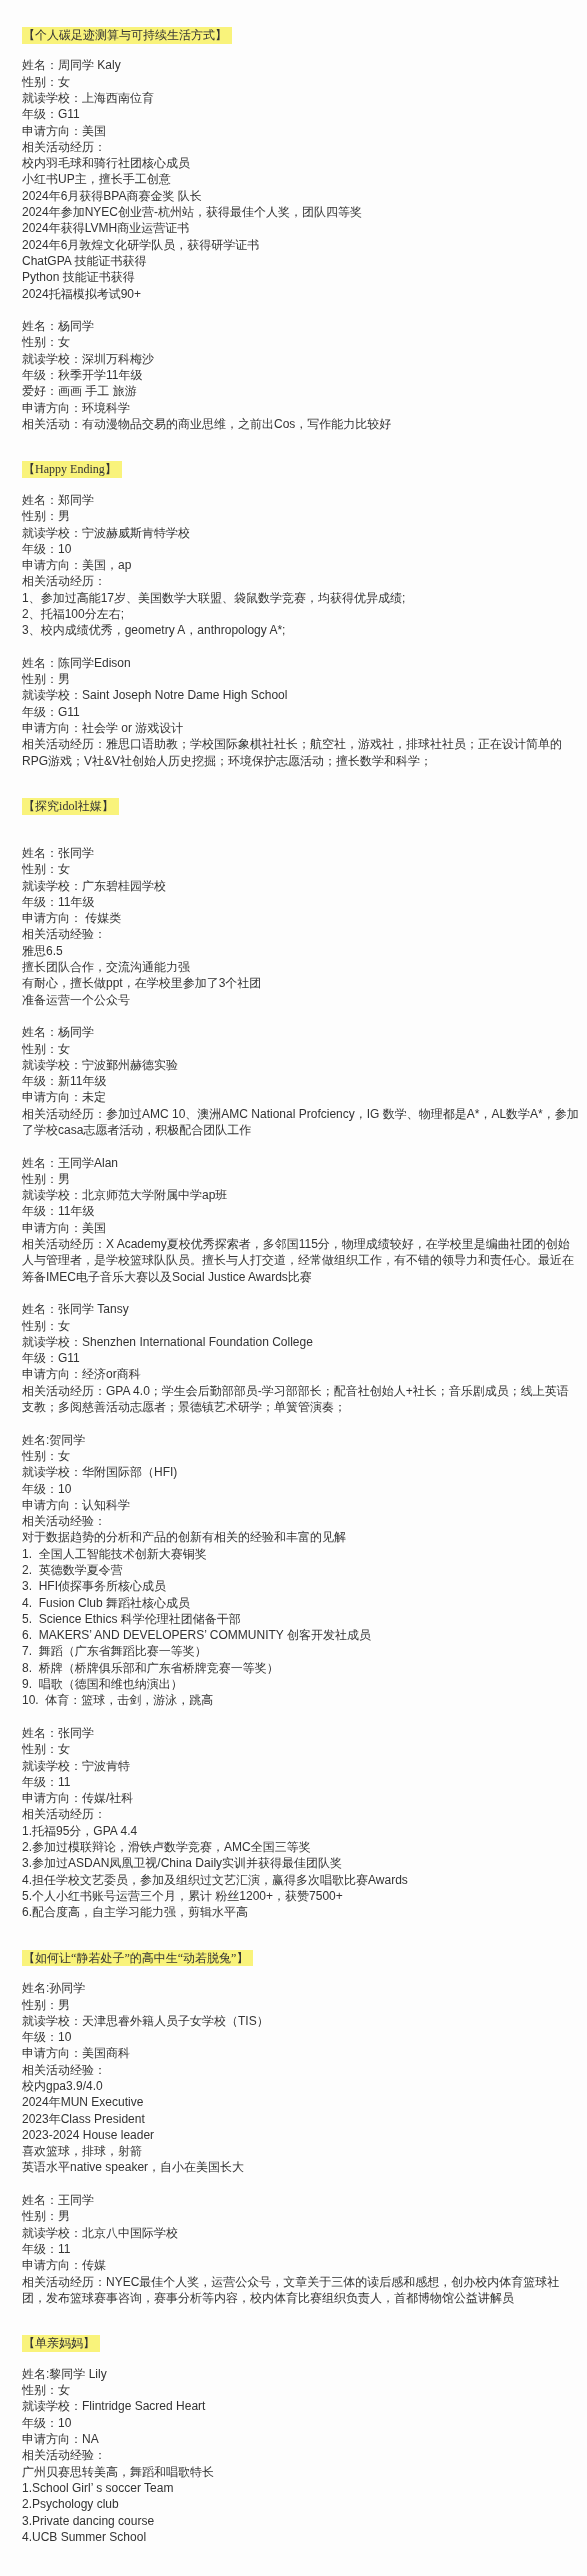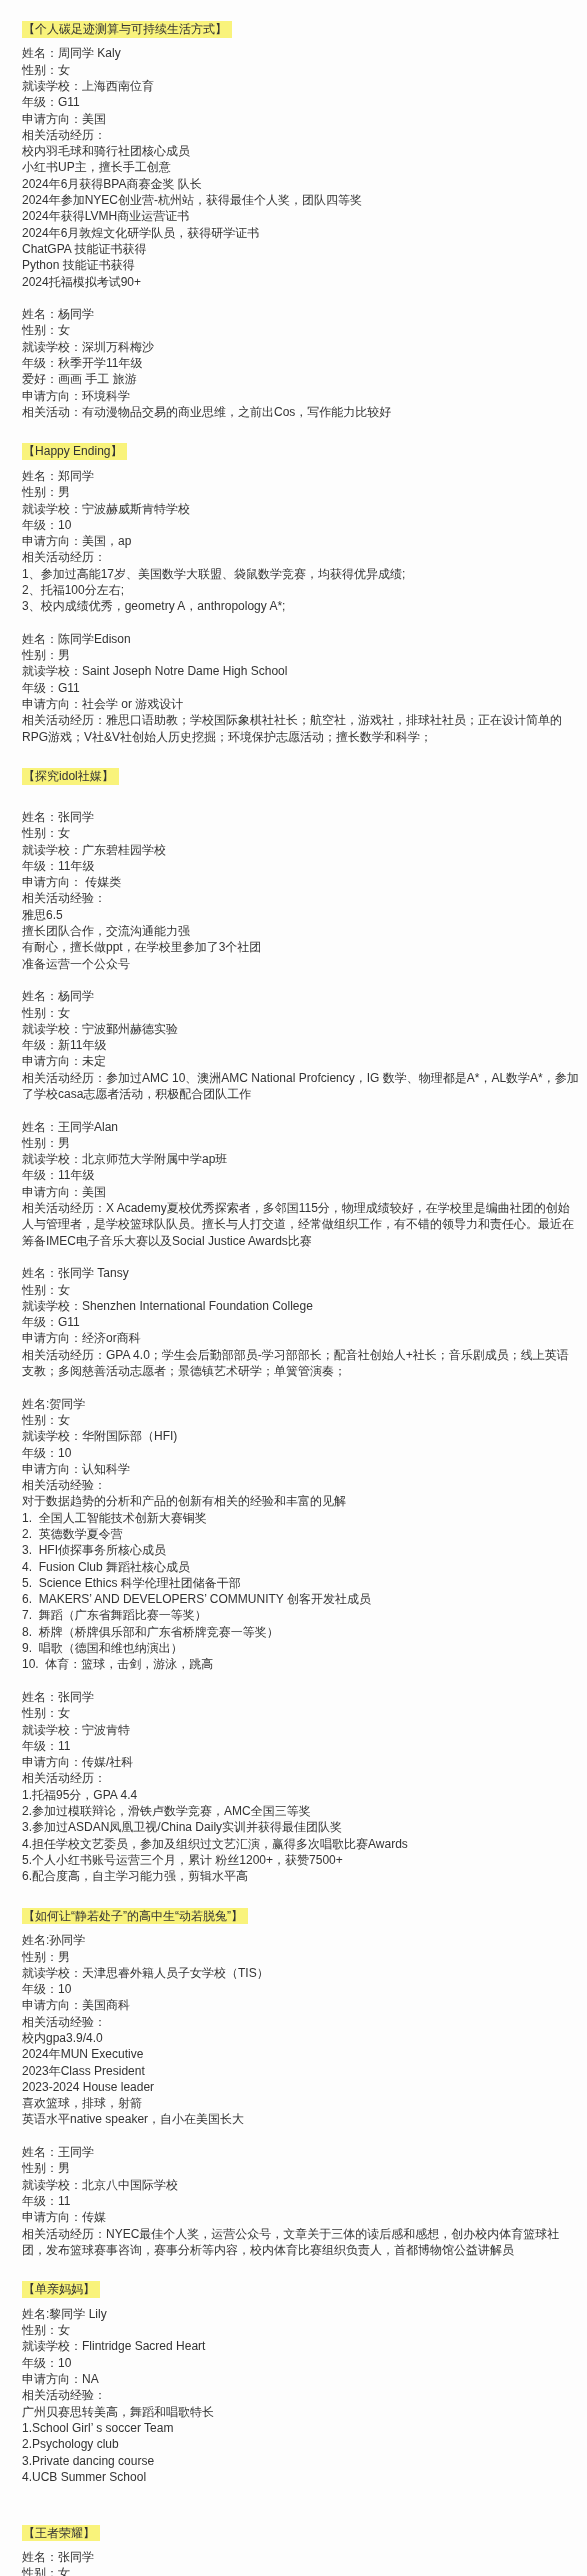--- a/index.html
+++ b/index.html
@@ -12,21 +12,21 @@
   }
   .doc{
     padding:14px 7.6px 22px 22px;
     font-size:12px;
     line-height:16.3px;
     white-space:pre-wrap;
     word-break:break-word;
   }
   .ln{min-height:16.3px;}
   .bk{height:16.3px;}
-  .hl-line{min-height:17.4px;margin:7px 0;}
+  .hl-line{min-height:17.4px;margin:13px 0;font-family:Liberation Serif, serif;}
   .hl{
     background:#f9f37b;
     padding:1.1px 4.9px 1.6px 1.1px;
   }
 </style>
 </head>
 <body style="background: rgb(253, 253, 253); color: rgb(51, 51, 51);">
 
 <div class="doc"><div class="hl-line"><span class="hl" style="background: rgb(249, 243, 123);">【个人碳足迹测算与可持续生活方式】</span></div><div class="ln">姓名：周同学 Kaly</div><div class="ln">性别：女</div><div class="ln">就读学校：上海西南位育</div><div class="ln">年级：G11</div><div class="ln">申请方向：美国</div><div class="ln">相关活动经历：</div><div class="ln">校内羽毛球和骑行社团核心成员</div><div class="ln">小红书UP主，擅长手工创意</div><div class="ln">2024年6月获得BPA商赛金奖 队长</div><div class="ln">2024年参加NYEC创业营-杭州站，获得最佳个人奖，团队四等奖</div><div class="ln">2024年获得LVMH商业运营证书</div><div class="ln">2024年6月敦煌文化研学队员，获得研学证书</div><div class="ln">ChatGPA 技能证书获得</div><div class="ln">Python 技能证书获得</div><div class="ln">2024托福模拟考试90+</div><div class="bk"></div><div class="ln">姓名：杨同学</div><div class="ln">性别：女</div><div class="ln">就读学校：深圳万科梅沙</div><div class="ln">年级：秋季开学11年级</div><div class="ln">爱好：画画 手工 旅游</div><div class="ln">申请方向：环境科学</div><div class="ln">相关活动：有动漫物品交易的商业思维，之前出Cos，写作能力比较好</div><div class="bk"></div><div class="hl-line"><span class="hl" style="background: rgb(249, 243, 123);">【Happy Ending】</span></div><div class="ln">姓名：郑同学</div><div class="ln">性别：男</div><div class="ln">就读学校：宁波赫威斯肯特学校</div><div class="ln">年级：10</div><div class="ln">申请方向：美国，ap</div><div class="ln">相关活动经历：</div><div class="ln">1、参加过高能17岁、美国数学大联盟、袋鼠数学竞赛，均获得优异成绩;</div><div class="ln">2、托福100分左右;</div><div class="ln">3、校内成绩优秀，geometry A，anthropology A*;</div><div class="bk"></div><div class="ln">姓名：陈同学Edison</div><div class="ln">性别：男</div><div class="ln">就读学校：Saint Joseph Notre Dame High School</div><div class="ln">年级：G11</div><div class="ln">申请方向：社会学 or 游戏设计</div><div class="ln">相关活动经历：雅思口语助教；学校国际象棋社社长；航空社，游戏社，排球社社员；正在设计简单的RPG游戏；V社&amp;V社创始人历史挖掘；环境保护志愿活动；擅长数学和科学；</div><div class="bk"></div><div class="hl-line"><span class="hl" style="background: rgb(249, 243, 123);">【探究idol社媒】</span></div><div class="bk"></div><div class="ln">姓名：张同学</div><div class="ln">性别：女</div><div class="ln">就读学校：广东碧桂园学校</div><div class="ln">年级：11年级</div><div class="ln">申请方向： 传媒类</div><div class="ln">相关活动经验：</div><div class="ln">雅思6.5</div><div class="ln">擅长团队合作，交流沟通能力强</div><div class="ln">有耐心，擅长做ppt，在学校里参加了3个社团</div><div class="ln">准备运营一个公众号</div><div class="bk"></div><div class="ln">姓名：杨同学</div><div class="ln">性别：女</div><div class="ln">就读学校：宁波鄞州赫德实验</div><div class="ln">年级：新11年级</div><div class="ln">申请方向：未定</div><div class="ln">相关活动经历：参加过AMC 10、澳洲AMC National Profciency，IG 数学、物理都是A*，AL数学A*，参加了学校casa志愿者活动，积极配合团队工作</div><div class="bk"></div><div class="ln">姓名：王同学Alan</div><div class="ln">性别：男</div><div class="ln">就读学校：北京师范大学附属中学ap班</div><div class="ln">年级：11年级</div><div class="ln">申请方向：美国</div><div class="ln">相关活动经历：X Academy夏校优秀探索者，多邻国115分，物理成绩较好，在学校里是编曲社团的创始人与管理者，是学校篮球队队员。擅长与人打交道，经常做组织工作，有不错的领导力和责任心。最近在筹备IMEC电子音乐大赛以及Social Justice Awards比赛</div><div class="bk"></div><div class="ln">姓名：张同学 Tansy</div><div class="ln">性别：女</div><div class="ln">就读学校：Shenzhen International Foundation College</div><div class="ln">年级：G11</div><div class="ln">申请方向：经济or商科</div><div class="ln">相关活动经历：GPA 4.0；学生会后勤部部员-学习部部长；配音社创始人+社长；音乐剧成员；线上英语支教；多阅慈善活动志愿者；景德镇艺术研学；单簧管演奏；</div><div class="bk"></div><div class="ln">姓名:贺同学</div><div class="ln">性别：女</div><div class="ln">就读学校：华附国际部（HFI)</div><div class="ln">年级：10</div><div class="ln">申请方向：认知科学</div><div class="ln">相关活动经验：</div><div class="ln">对于数据趋势的分析和产品的创新有相关的经验和丰富的见解</div><div class="ln">1.  全国人工智能技术创新大赛铜奖</div><div class="ln">2.  英德数学夏令营</div><div class="ln">3.  HFI侦探事务所核心成员</div><div class="ln">4.  Fusion Club 舞蹈社核心成员</div><div class="ln">5.  Science Ethics 科学伦理社团储备干部</div><div class="ln">6.  MAKERS’ AND DEVELOPERS’ COMMUNITY 创客开发社成员</div><div class="ln">7.  舞蹈（广东省舞蹈比赛一等奖）</div><div class="ln">8.  桥牌（桥牌俱乐部和广东省桥牌竞赛一等奖）</div><div class="ln">9.  唱歌（德国和维也纳演出）</div><div class="ln">10.  体育：篮球，击剑，游泳，跳高</div><div class="bk"></div><div class="ln">姓名：张同学</div><div class="ln">性别：女</div><div class="ln">就读学校：宁波肯特</div><div class="ln">年级：11</div><div class="ln">申请方向：传媒/社科</div><div class="ln">相关活动经历：</div><div class="ln">1.托福95分，GPA 4.4</div><div class="ln">2.参加过模联辩论，滑铁卢数学竞赛，AMC全国三等奖</div><div class="ln">3.参加过ASDAN凤凰卫视/China Daily实训并获得最佳团队奖</div><div class="ln">4.担任学校文艺委员，参加及组织过文艺汇演，赢得多次唱歌比赛Awards</div><div class="ln">5.个人小红书账号运营三个月，累计 粉丝1200+，获赞7500+</div><div class="ln">6.配合度高，自主学习能力强，剪辑水平高</div><div class="bk"></div><div class="hl-line"><span class="hl" style="background: rgb(249, 243, 123);">【如何让“静若处子”的高中生“动若脱兔”】</span></div><div class="ln">姓名:孙同学</div><div class="ln">性别：男</div><div class="ln">就读学校：天津思睿外籍人员子女学校（TIS）</div><div class="ln">年级：10</div><div class="ln">申请方向：美国商科</div><div class="ln">相关活动经验：</div><div class="ln">校内gpa3.9/4.0</div><div class="ln">2024年MUN Executive</div><div class="ln">2023年Class President</div><div class="ln">2023-2024 House leader</div><div class="ln">喜欢篮球，排球，射箭</div><div class="ln">英语水平native speaker，自小在美国长大</div><div class="bk"></div><div class="ln">姓名：王同学</div><div class="ln">性别：男</div><div class="ln">就读学校：北京八中国际学校</div><div class="ln">年级：11</div><div class="ln">申请方向：传媒</div><div class="ln">相关活动经历：NYEC最佳个人奖，运营公众号，文章关于三体的读后感和感想，创办校内体育篮球社团，发布篮球赛事咨询，赛事分析等内容，校内体育比赛组织负责人，首都博物馆公益讲解员</div><div class="bk"></div><div class="hl-line"><span class="hl" style="background: rgb(249, 243, 123);">【单亲妈妈】</span></div><div class="ln">姓名:黎同学 Lily</div><div class="ln">性别：女</div><div class="ln">就读学校：Flintridge Sacred Heart</div><div class="ln">年级：10</div><div class="ln">申请方向：NA</div><div class="ln">相关活动经验：</div><div class="ln">广州贝赛思转美高，舞蹈和唱歌特长</div><div class="ln">1.School Girl’ s soccer Team</div><div class="ln">2.Psychology club</div><div class="ln">3.Private dancing course</div><div class="ln">4.UCB Summer School</div><div class="bk"></div><div class="bk"></div><div class="hl-line"><span class="hl" style="background: rgb(249, 243, 123);">【王者荣耀】</span></div><div class="ln">姓名：张同学</div><div class="ln">性别：女</div><div class="ln">就读学校：Westover school</div><div class="ln">年级：G11(2024年9月)</div><div class="ln">申请方向：王者荣耀中的角色扮演会影响青少年的人格塑造吗?</div><div class="ln">相关活动经历：</div><div class="ln">暑假参加了哈峰会</div></div>
 

